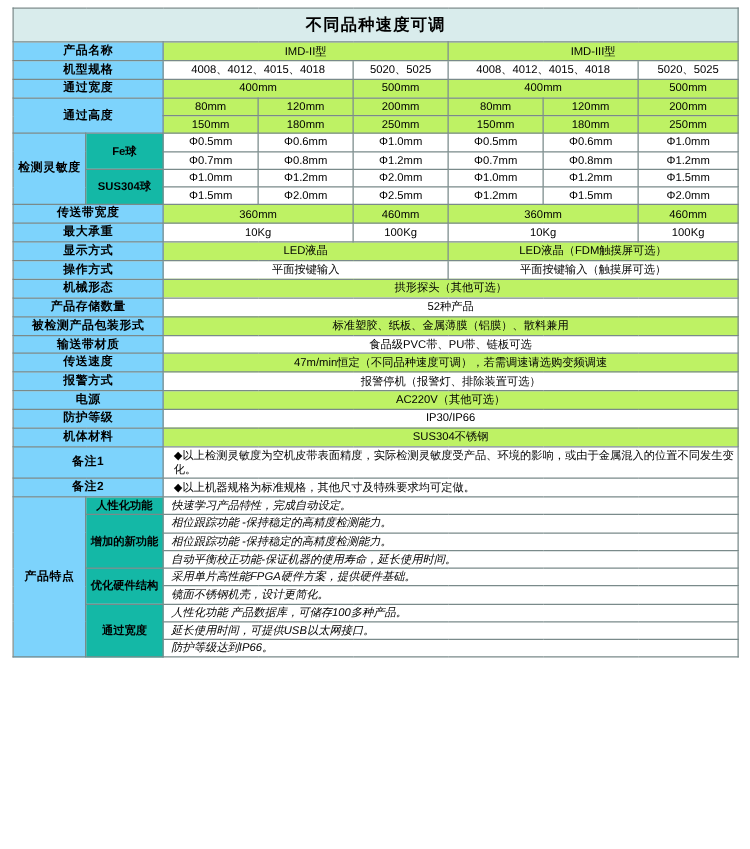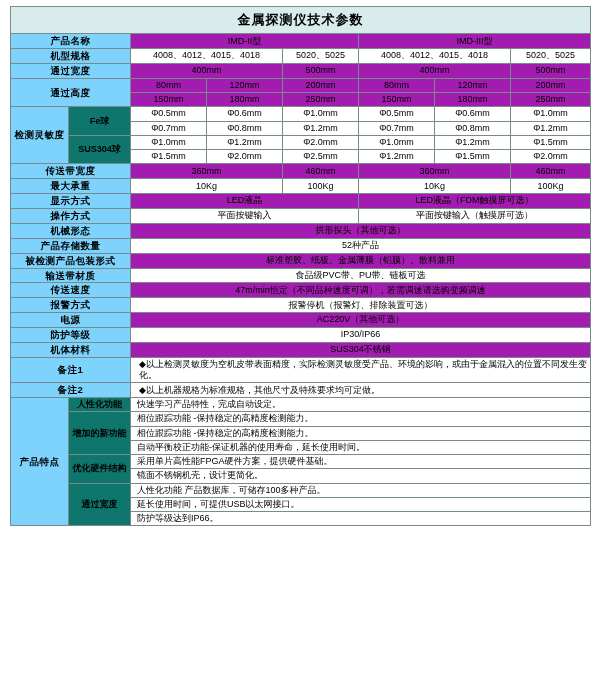--- a/index.html
+++ b/index.html
@@ -28,61 +28,62 @@
     background:#ffffff;
     word-break:break-all;
   }
   td.label{
     background:#7dd3fc;
     font-weight:bold;
     font-size:9.5px;
     letter-spacing:0.5px;
   }
   td.sublabel{
-    background:#0f766e;
+    background:#14b8a6;
     font-weight:bold;
     font-size:9px;
   }
   td.title{
     background:#d9ecec;
     font-weight:bold;
     font-size:13px;
     letter-spacing:1px;
     padding:5px 0;
   }
-  td.tinted{background:#a21caf;}
+  td.tinted{background:#bef264;}
   td.left{
     text-align:left;
     padding-left:8px;
   }
   td.feature{
     text-align:left;
     padding-left:6px;
     font-size:9px;
+    font-style:italic;
   }
 </style>
 </head>
 <body>
 
 <div class="sheet">
 <table>
   <colgroup>
     <col style="width:58px">
     <col style="width:62px">
     <col style="width:76px">
     <col style="width:76px">
     <col style="width:76px">
     <col style="width:76px">
     <col style="width:76px">
     <col style="width:80px">
   </colgroup>
 
   <tbody>
         <tr>
-    <td class="title" colspan="8">金属探测仪技术参数</td>
+    <td class="title" colspan="8">不同品种速度可调</td>
   </tr>
 
   <tr>
     <td class="label" colspan="2">产品名称</td>
     <td class="tinted" colspan="3">IMD-II型</td>
     <td class="tinted" colspan="3">IMD-III型</td>
   </tr>
 
   <tr>
     <td class="label" colspan="2">机型规格</td>

